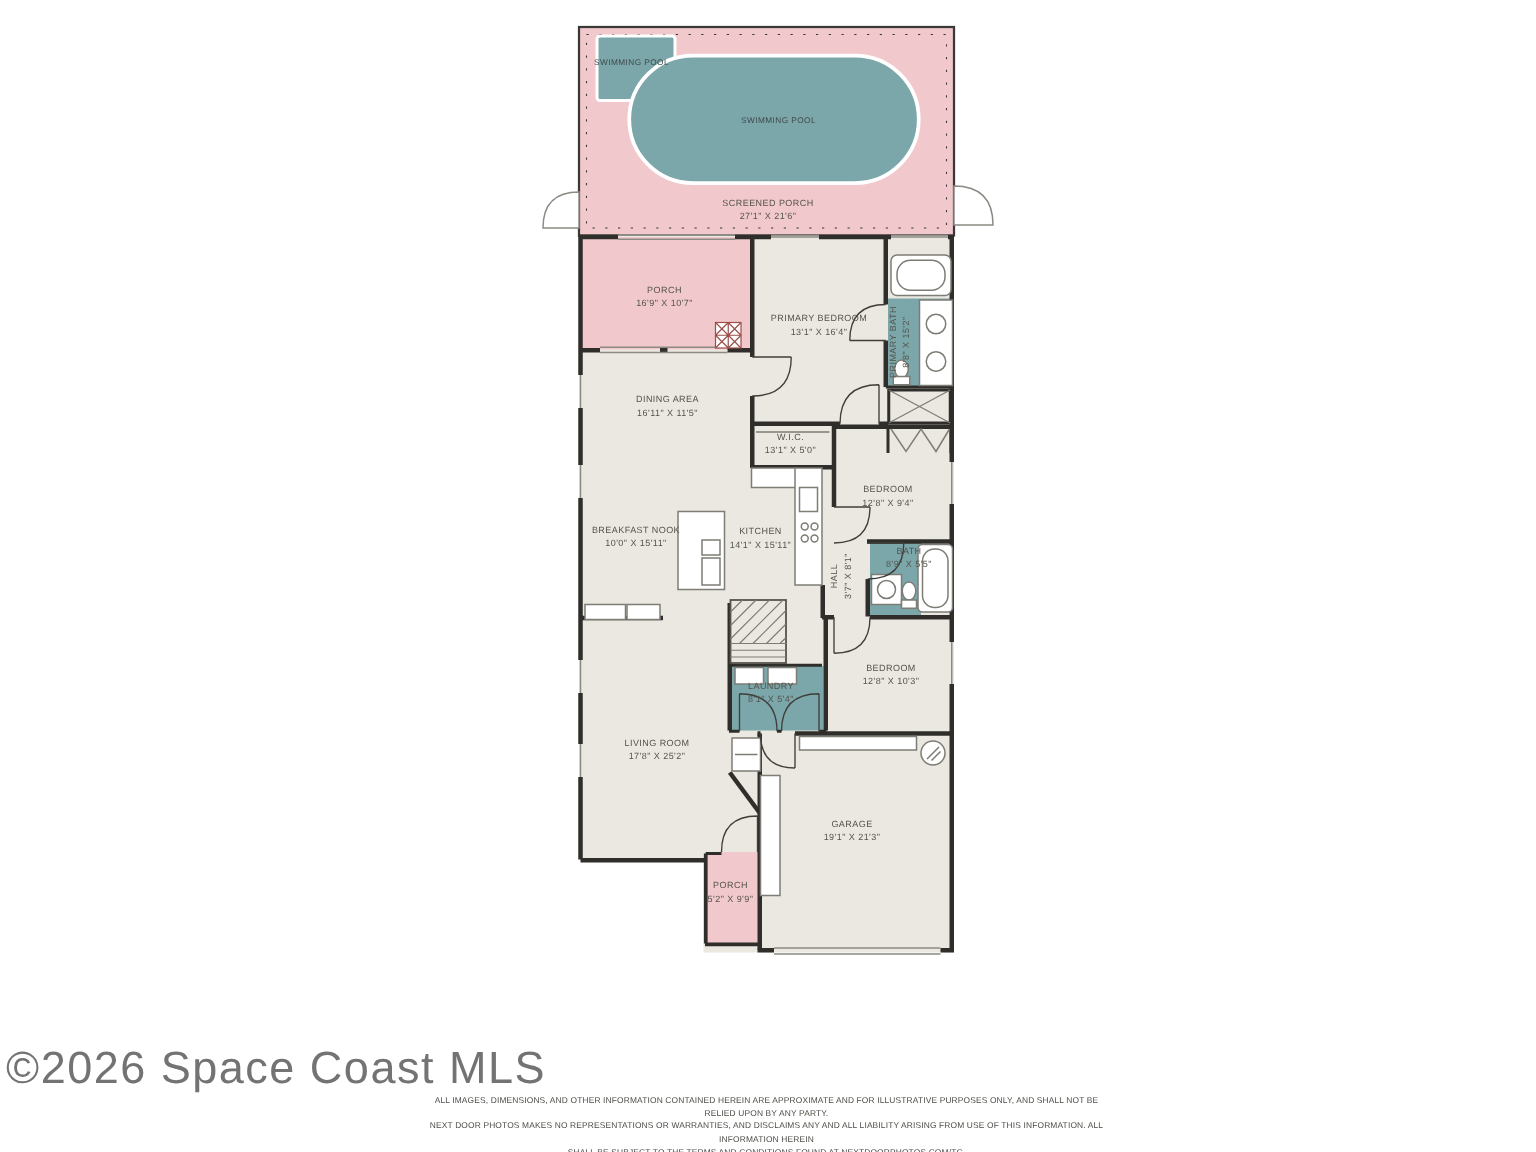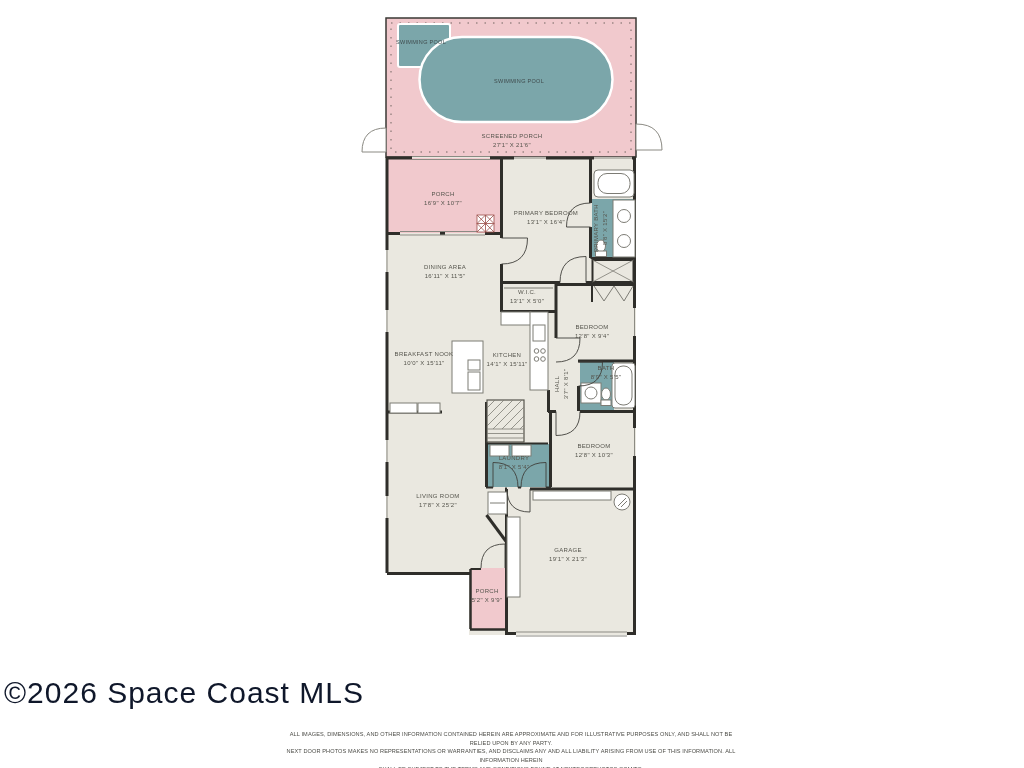--- a/index.html
+++ b/index.html
@@ -7,21 +7,21 @@
          font-family:"Liberation Sans",sans-serif;}
   .plan-svg{position:absolute;left:0;top:0;}
   .room-label{position:absolute;transform:translate(-50%,-50%);text-align:center;
               font-size:6px;line-height:1.5;color:#55544c;letter-spacing:.3px;
               white-space:nowrap;text-transform:uppercase;}
   .room-label.vert{transform:translate(-50%,-50%) rotate(-90deg);}
   .room-label .nm{display:block;}
   .room-label .dm{display:block;}
   .pool-label{position:absolute;transform:translate(-50%,-50%);font-size:5.5px;color:#3f4b4d;
               letter-spacing:.3px;white-space:nowrap;}
-  .watermark{position:absolute;left:4px;top:676px;font-size:30px;color:#0f172a;
+  .watermark{position:absolute;left:4px;top:696px;font-size:30px;color:#737373;
              letter-spacing:1px;font-weight:400;}
   .disclaimer{position:absolute;left:285px;top:730px;width:452px;text-align:center;
               font-size:5.6px;line-height:1.55;color:#4c4c47;letter-spacing:.1px;}
   .disclaimer span{display:block;}
 </style>
 </head>
 <body>
 
 <div class="stage">
 

